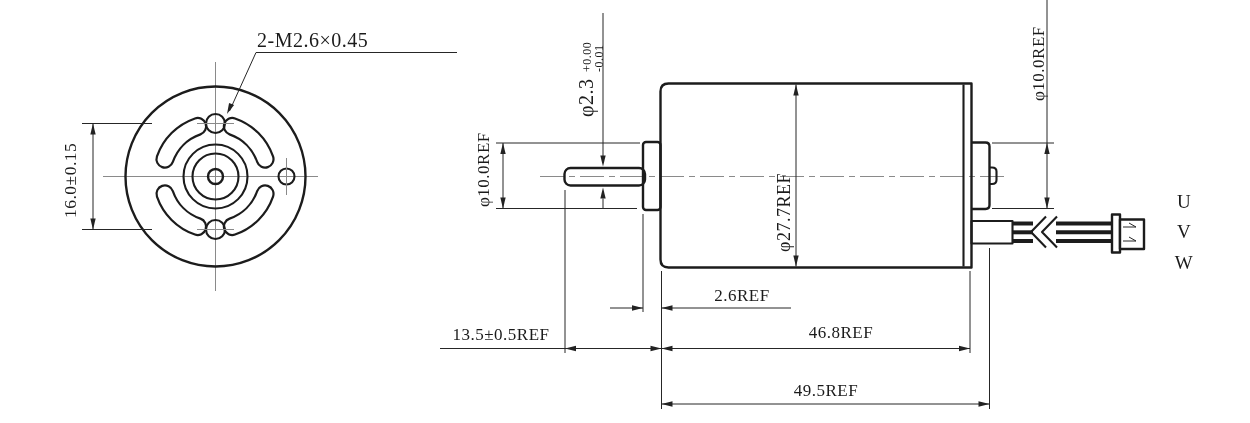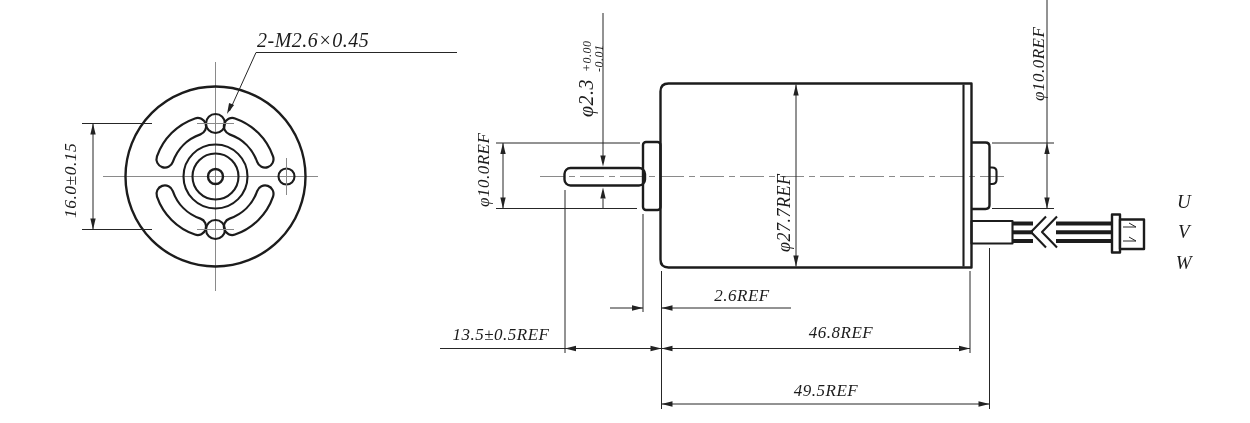--- a/index.html
+++ b/index.html
@@ -1,16 +1,16 @@
 <!DOCTYPE html>
 <html><head>
 <meta charset="utf-8">
 <style>
   html,body{margin:0;padding:0;background:#ffffff;}
-  .stage{position:relative;width:1250px;height:423px;background:#ffffff;overflow:hidden;font-style:italic;}
+  .stage{position:relative;width:1250px;height:423px;background:#ffffff;overflow:hidden;}
   svg{display:block;}
   
   .ol{stroke:#1c1c1c;fill:none;stroke-width:2.4;stroke-linejoin:round;}
   .ol2{stroke:#1c1c1c;fill:none;stroke-width:2.1;stroke-linejoin:round;}
   .olw{stroke:#1c1c1c;fill:#ffffff;stroke-width:2.4;stroke-linejoin:round;}
   
   .slot-outer{stroke:#1c1c1c;stroke-width:19;fill:none;stroke-linecap:round;}
   .slot-inner{stroke:#ffffff;stroke-width:14.6;fill:none;stroke-linecap:round;}
   
   .thin{stroke:#262626;fill:none;stroke-width:1;}

